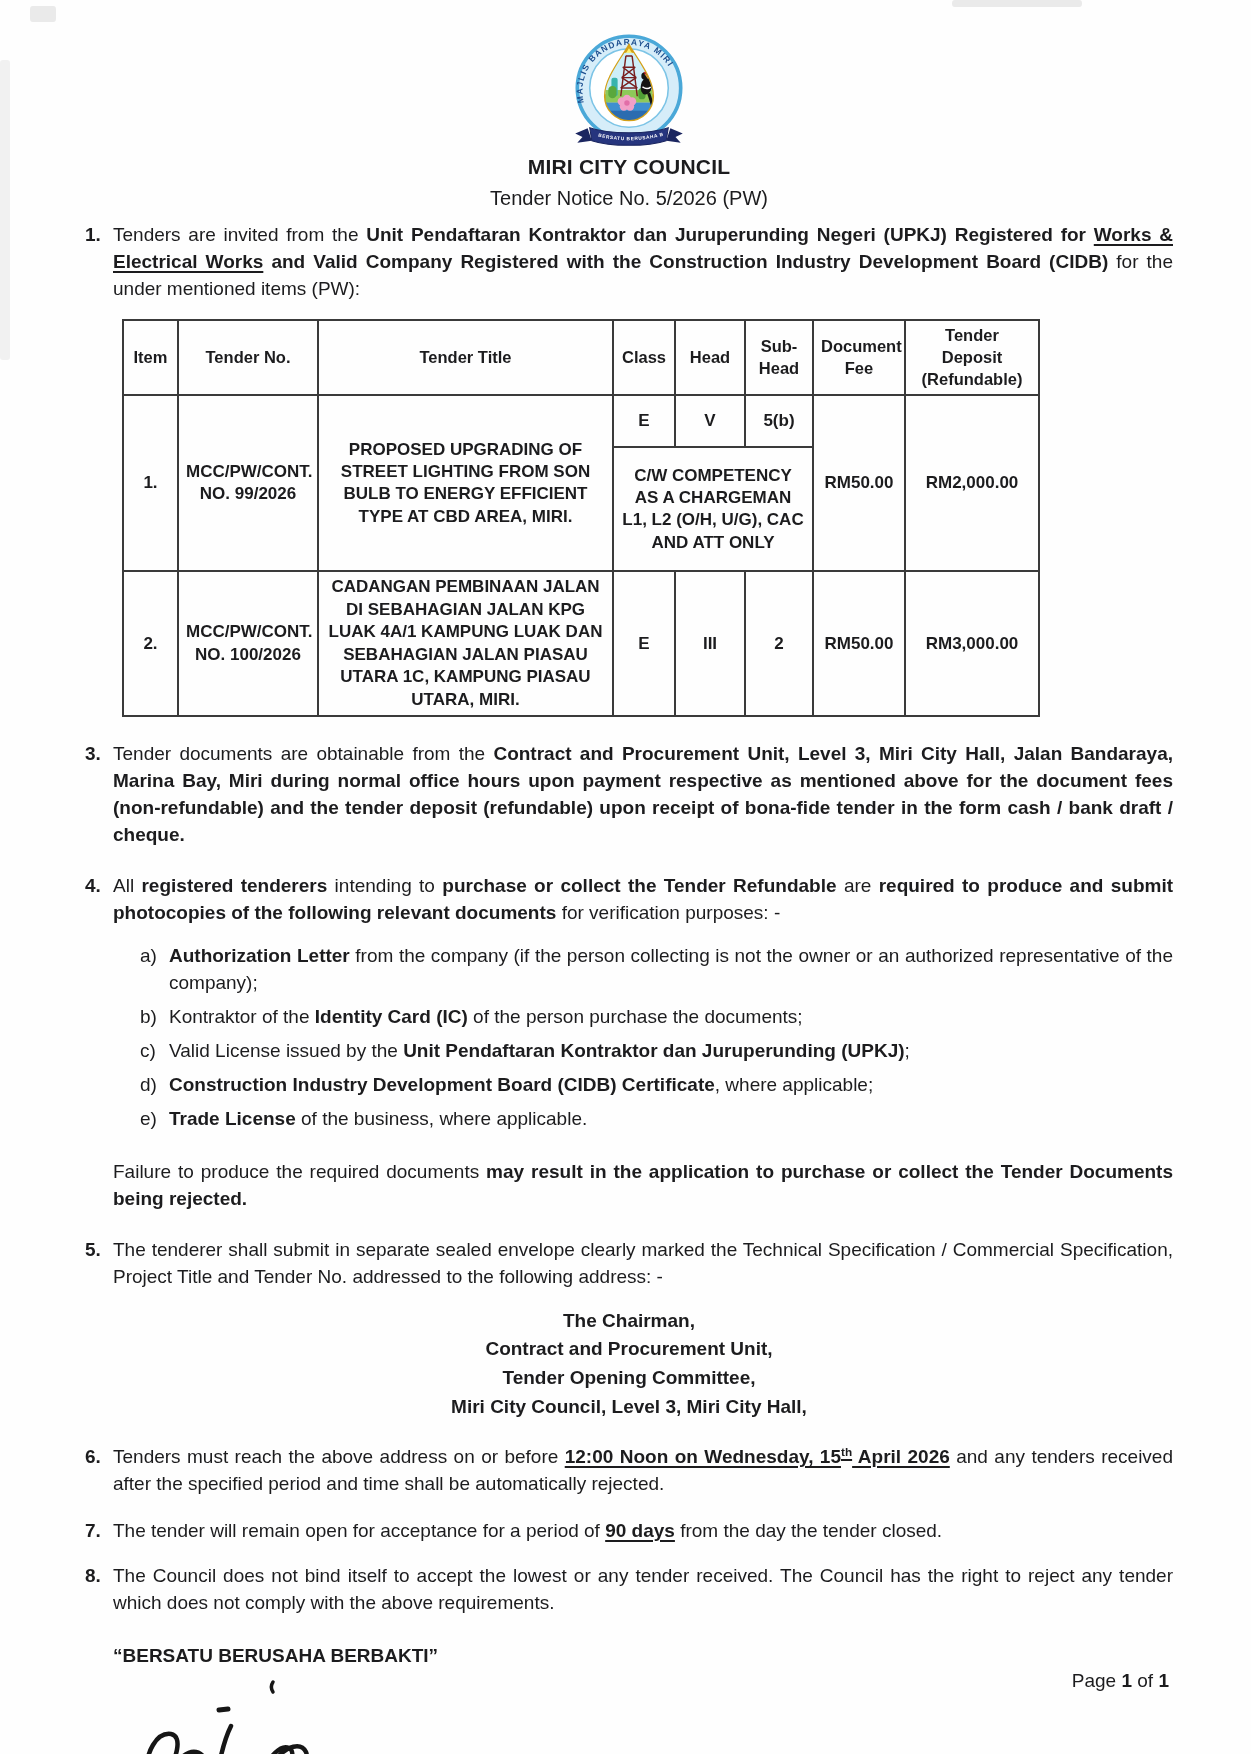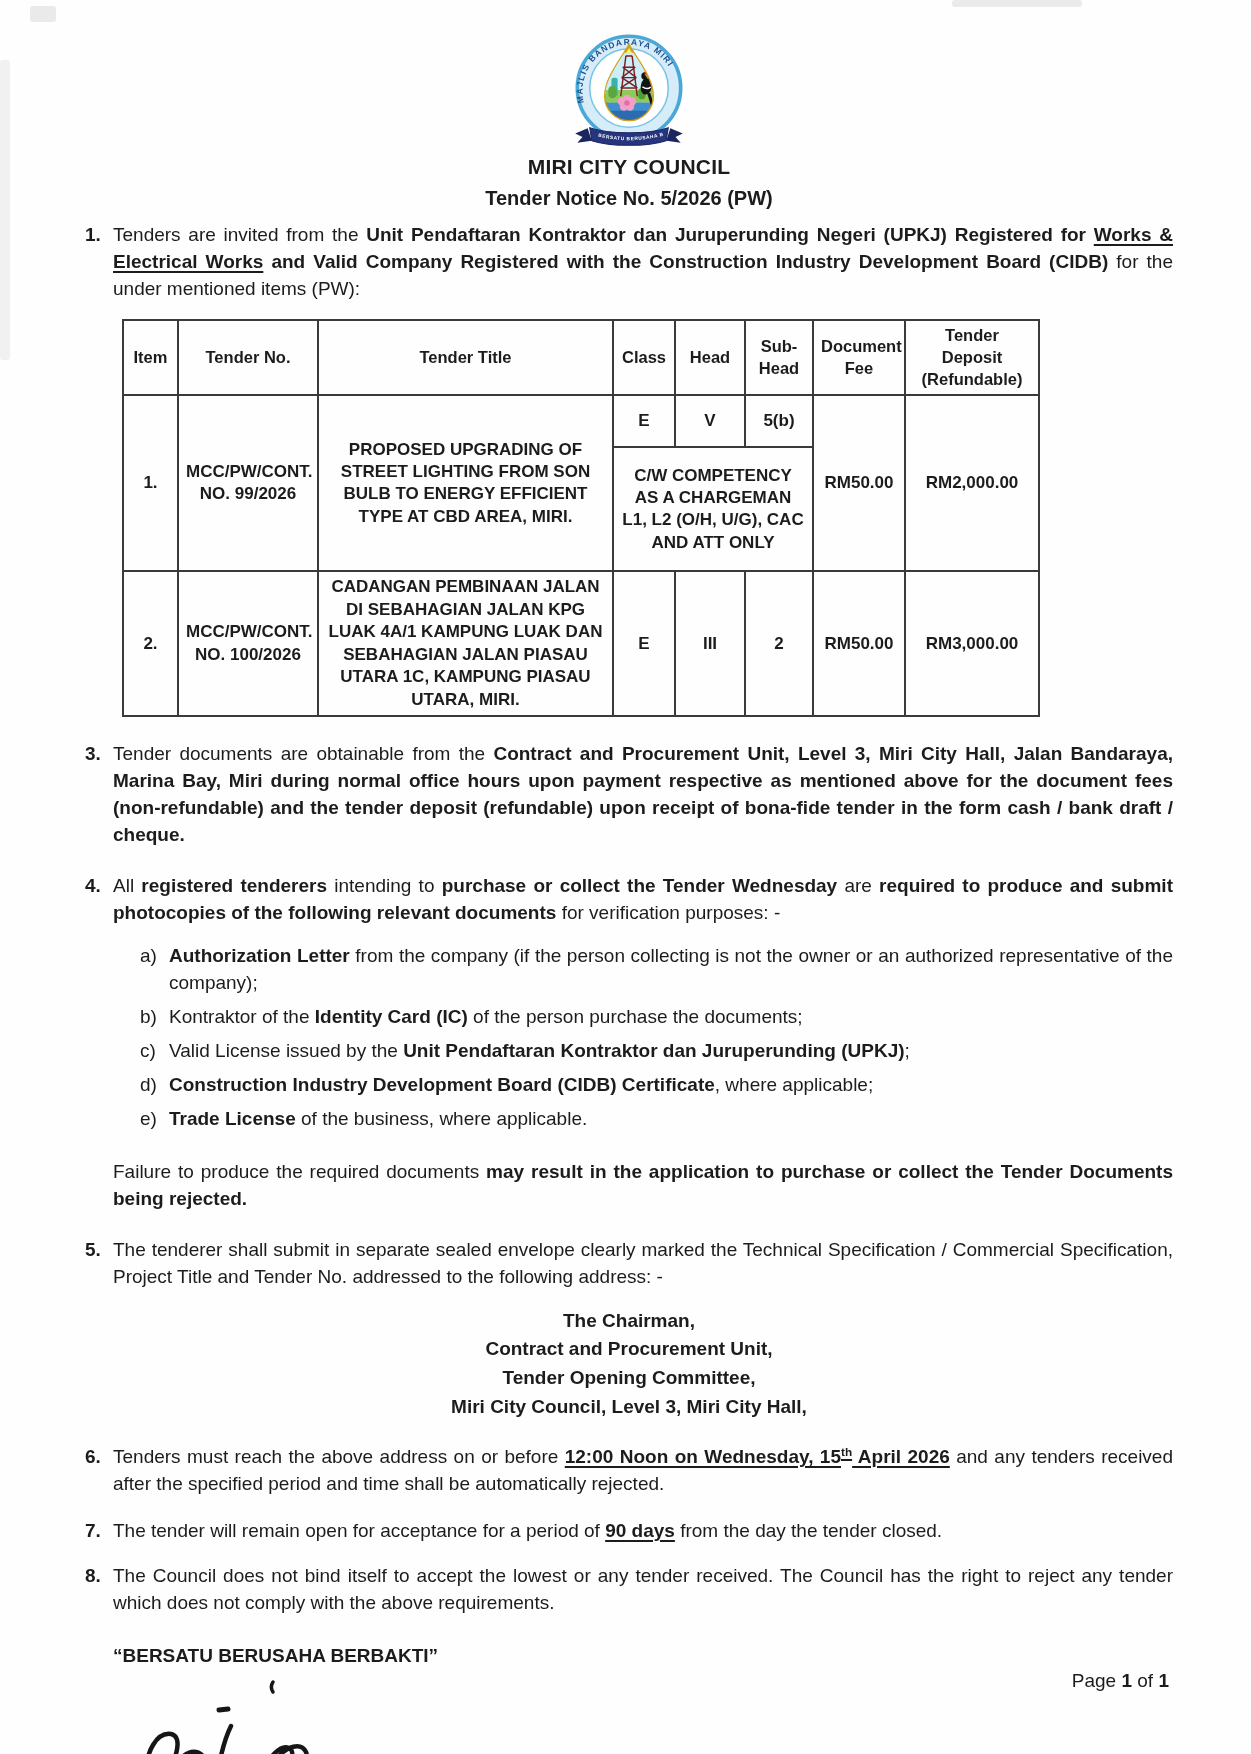--- a/index.html
+++ b/index.html
@@ -13,21 +13,21 @@
   }
   .scan-mark { position:absolute; background:#d9d9d9; opacity:.55; border-radius:3px; }
   .m1 { left:30px; top:6px; width:26px; height:16px; }
   .m2 { left:952px; top:0; width:130px; height:7px; }
   .m3 { left:0; top:60px; width:10px; height:300px; opacity:.35; }
 
   
   header { text-align:center; }
   .logo-wrap { display:flex; justify-content:center; }
   .org-name { font-weight:bold; font-size:21px; letter-spacing:.2px; margin-top:2px; }
-  .notice-title { font-weight:bold; font-size:20px; margin-top:2px; }
+  .notice-title { font-weight:normal; font-size:20px; margin-top:2px; }
 
   
   .item { display:flex; margin-top:20px; }
   .item .num { width:28px; flex:0 0 28px; font-weight:bold; }
   .item .body { flex:1; text-align:justify; }
   b, .b { font-weight:bold; }
   .u { text-decoration:underline; text-decoration-thickness:2px; text-underline-offset:3px; }
   sup { font-size:0.62em; vertical-align:super; line-height:0; }
 
   
@@ -198,21 +198,21 @@
     </tbody>
   </table>
 
   <div class="item" style="margin-top:24px;">
     <span class="num">3.</span>
     <div class="body"><span>Tender documents are obtainable from the </span><span class="b">Contract and Procurement Unit, Level 3, Miri City Hall, Jalan Bandaraya, Marina Bay, Miri during normal office hours upon payment respective as mentioned above for the document fees (non-refundable) and the tender deposit (refundable) upon receipt of bona-fide tender in the form cash / bank draft / cheque.</span></div>
   </div>
 
   <div class="item" style="margin-top:24px;">
     <span class="num">4.</span>
-    <div class="body"><span>All </span><span class="b">registered tenderers</span><span> intending to </span><span class="b">purchase or collect the Tender Wednesday</span><span> are </span><span class="b">required to produce and submit photocopies of the following relevant documents</span><span> for verification purposes: -</span></div>
+    <div class="body"><span>All </span><span class="b">registered tenderers</span><span> intending to </span><span class="b">purchase or collect the Tender Refundable</span><span> are </span><span class="b">required to produce and submit photocopies of the following relevant documents</span><span> for verification purposes: -</span></div>
   </div>
 
   <div class="sublist">
     <div class="subitem">
       <span class="letter">a)</span>
       <div class="body"><span class="b">Authorization Letter</span><span> from the company (if the person collecting is not the owner or an authorized representative of the company);</span></div>
     </div>
     <div class="subitem">
       <span class="letter">b)</span>
       <div class="body"><span>Kontraktor of the </span><span class="b">Identity Card (IC)</span><span> of the person purchase the documents;</span></div>

